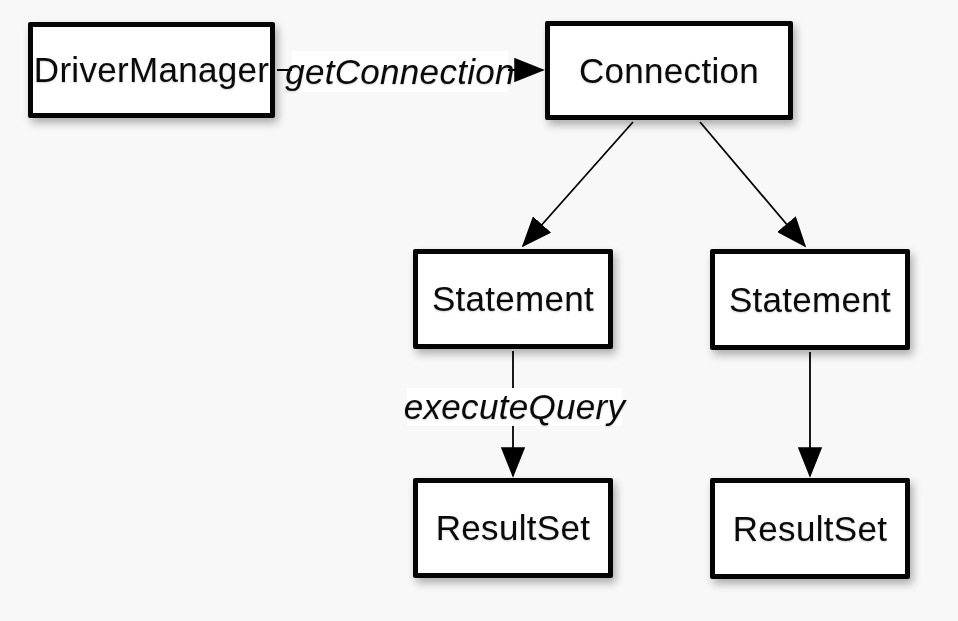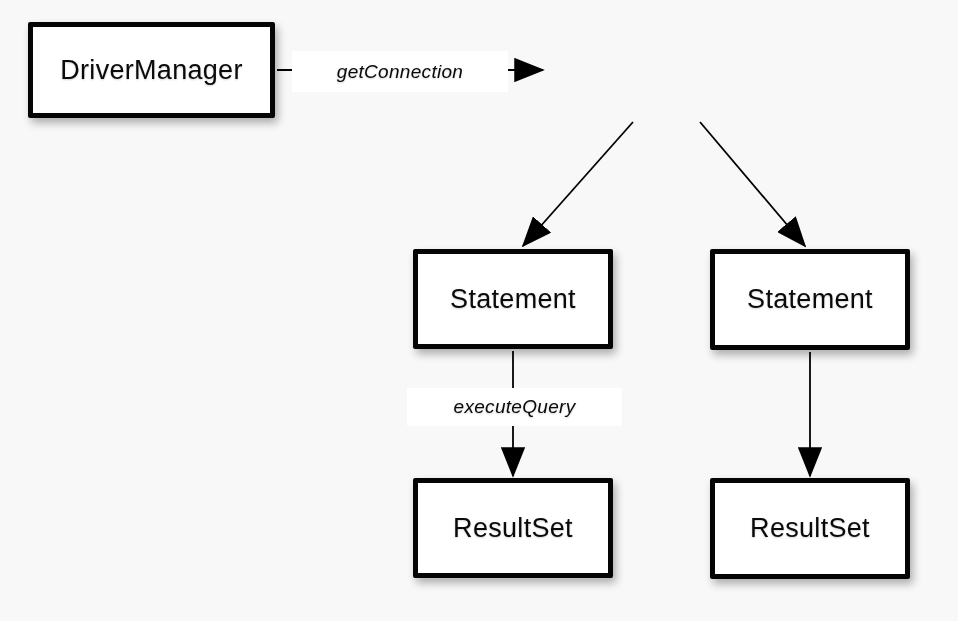--- a/index.html
+++ b/index.html
@@ -28,34 +28,34 @@
     background: #ffffff;
     border: 5px solid #050505;
     border-radius: 2px;
     box-shadow: 3px 5px 8px rgba(0,0,0,0.30);
     display: flex;
     align-items: center;
     justify-content: center;
     z-index: 2;
   }
   .node span {
-    font-size: 27px;
+    font-size: 35px;
     color: #0a0a0a;
     letter-spacing: 0.3px;
     text-shadow: 0 1px 2px rgba(0,0,0,0.18);
     white-space: nowrap;
   }
   .edge-label {
     position: absolute;
     box-sizing: border-box;
     background: #ffffff;
     display: flex;
     align-items: center;
     justify-content: center;
-    font-size: 19px;
+    font-size: 35px;
     font-style: italic;
     color: #0a0a0a;
     letter-spacing: 0.3px;
     text-shadow: 0 1px 2px rgba(0,0,0,0.18);
     white-space: nowrap;
     z-index: 3;
   }
   
   #n-drivermanager { left: 28px;  top: 22px;  width: 247px; height: 96px; }
   #n-connection    { left: 545px; top: 21px;  width: 248px; height: 99px; }
@@ -83,20 +83,23 @@
     <line x1="633" y1="122" x2="523" y2="246" stroke="#000000" stroke-width="1.8" marker-end="url(#arrow)"></line>
     <line x1="700" y1="122" x2="805" y2="246" stroke="#000000" stroke-width="1.8" marker-end="url(#arrow)"></line>
     <line x1="513" y1="351" x2="513" y2="476" stroke="#000000" stroke-width="1.8" marker-end="url(#arrow)"></line>
     <line x1="810" y1="352" x2="810" y2="476" stroke="#000000" stroke-width="1.8" marker-end="url(#arrow)"></line>
   </svg>
 
   <div class="node" id="n-drivermanager">
     <span>DriverManager</span>
   </div>
 
+  <div class="node" id="n-connection">
+    <span>Connection</span>
+  </div>
 
   <div class="node" id="n-statement-l">
     <span>Statement</span>
   </div>
 
   <div class="node" id="n-statement-r">
     <span>Statement</span>
   </div>
 
   <div class="node" id="n-resultset-l">

